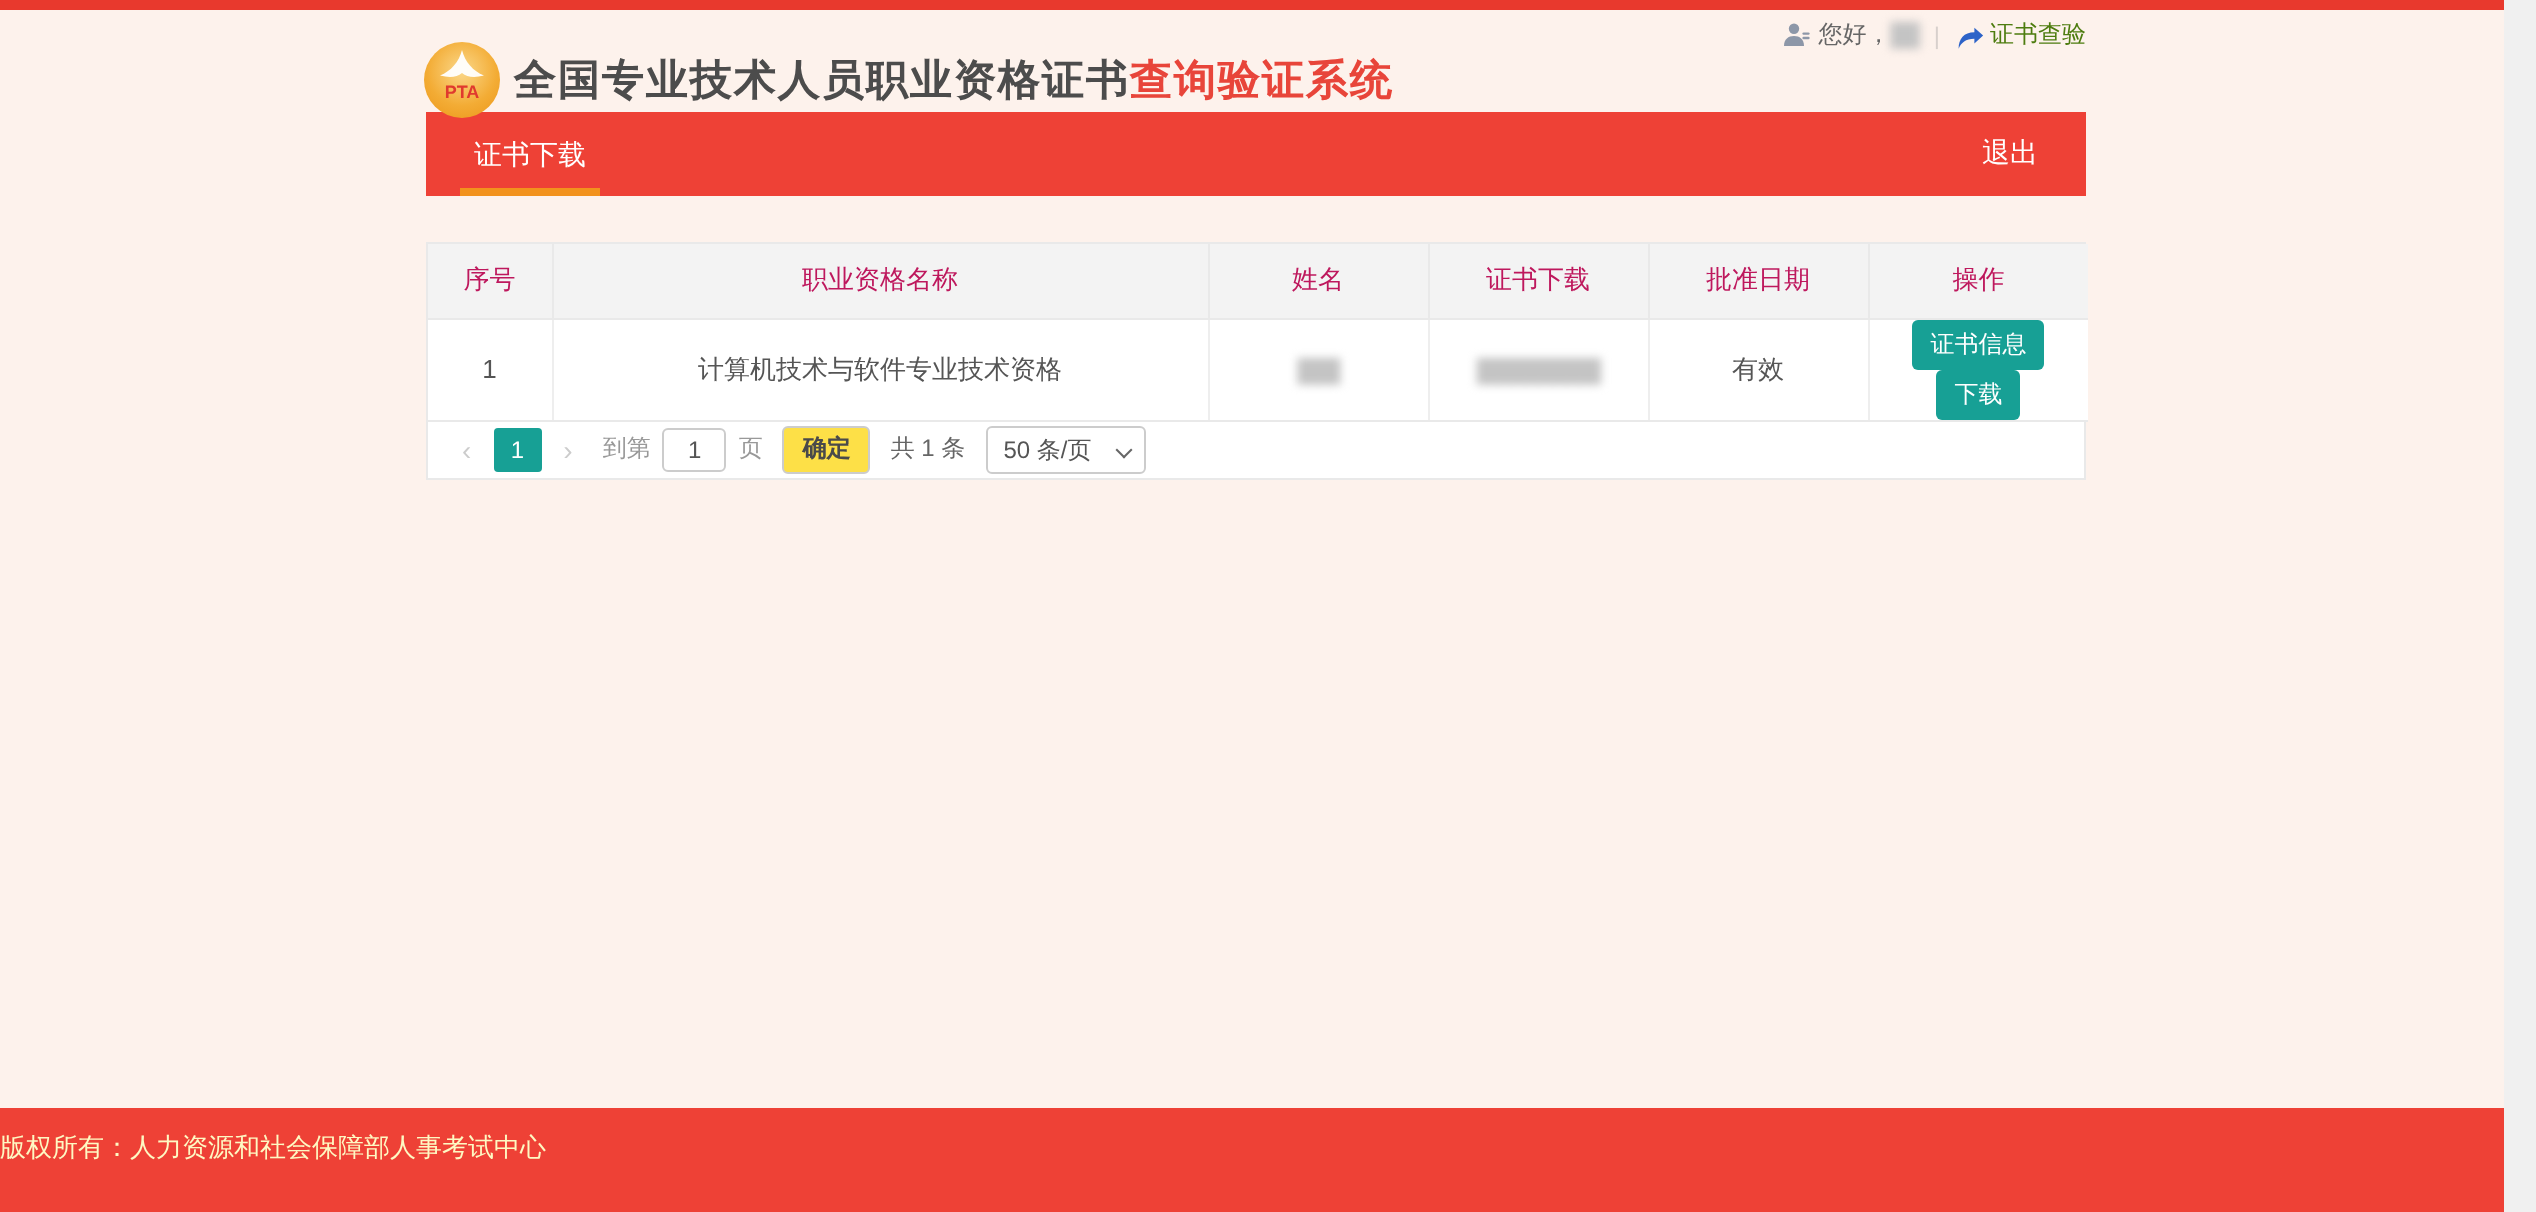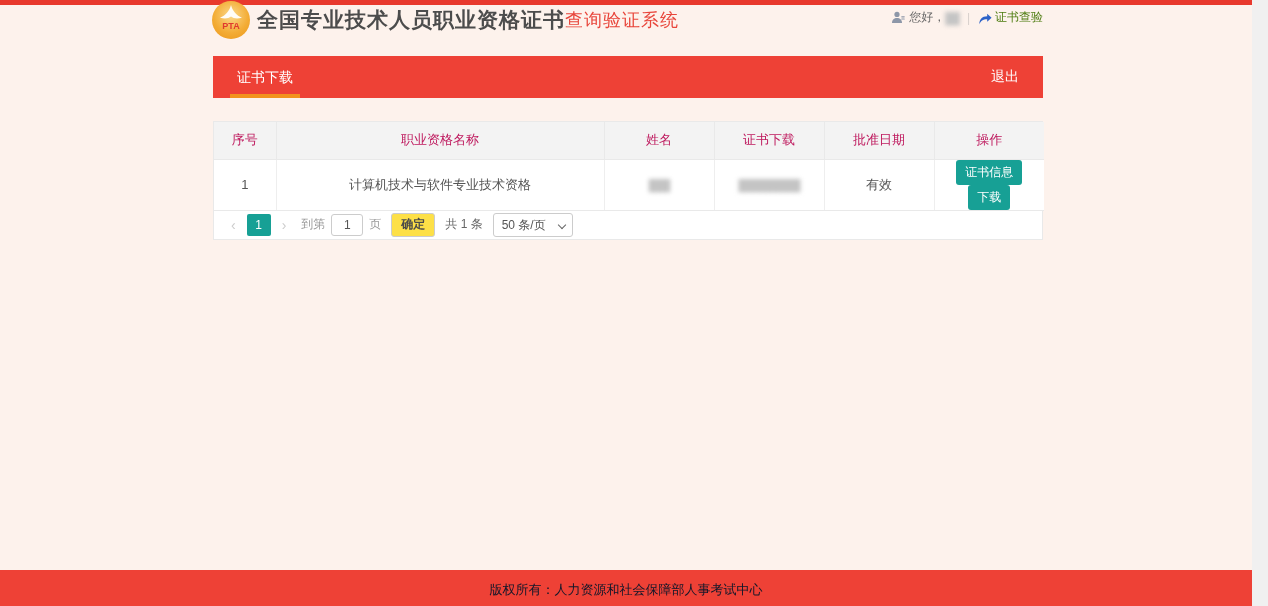--- a/index.html
+++ b/index.html
@@ -12,24 +12,24 @@
     color:#555;
   }
   .topbar { position:absolute; top:0; left:0; width:1252px; height:5px; background:#e8392d; }
   .scrollbar { position:absolute; top:0; right:0; width:16px; height:606px; background:#f0f0f0; }
   .scroll-thumb { width:16px; height:100%; background:#f0f0f0; }
 
   .container { width:830px; margin-left:213px; position:relative; }
 
   
   .header { position:relative; height:56px; padding-top:5px; }
-  .brand { position:absolute; left:-2px; top:0; display:flex; align-items:center; }
+  .brand { position:absolute; left:-2px; top:20px; display:flex; align-items:center; }
   .logo { width:40px; height:40px; margin-right:6px; }
   .title-main { font-size:21px; font-weight:bold; color:#4c4c4c; letter-spacing:1px; }
-  .title-accent { font-size:18px; font-weight:normal; color:#e8453a; letter-spacing:1px; }
+  .title-accent { font-size:21px; font-weight:bold; color:#e8453a; letter-spacing:1px; }
   .userbar { position:absolute; top:9px; right:0; display:flex; align-items:center; font-size:12px; color:#666; }
   .userbar .icon { display:inline-flex; margin-right:4px; }
   .userbar .divider { color:#d8d0cc; margin:0 8px; }
   .verify-link { color:#4d7c0f; text-decoration:none; display:inline-flex; align-items:flex-end; cursor:pointer; }
   .verify-link .icon { margin-right:3px; }
 
   .masked { color:#c4c4c4; filter:blur(2px); font-size:11px; letter-spacing:-1px; user-select:none; }
 
   
   .navbar { height:42px; background:#ee4136; display:flex; align-items:center; justify-content:space-between; }
@@ -65,22 +65,22 @@
   .pg-unit { color:#999; margin:0 10px 0 6px; }
   .pg-confirm { height:24px; padding:0 9px; background:#fde047; border:1px solid #ccc; border-radius:3px;
                 font-size:12px; font-weight:bold; color:#4a4a4a; cursor:pointer; font-family:inherit; }
   .pg-total { margin:0 10px; color:#666; }
   .pg-select { position:relative; height:24px; line-height:22px; padding:0 26px 0 8px; background:#fff;
                border:1px solid #ccc; border-radius:3px; color:#555; cursor:pointer; }
   .chev-down { position:absolute; right:7px; top:8px; width:6px; height:6px;
                border-right:1.5px solid #666; border-bottom:1.5px solid #666; transform:rotate(45deg); }
 
   
-  .footer { position:absolute; left:0; bottom:0; width:1252px; height:36px; background:#ee4136;
-            color:#0f172a; font-size:13px; text-align:center; line-height:40px; }
+  .footer { position:absolute; left:0; bottom:0; width:1252px; height:52px; background:#ee4136;
+            color:#fef9c3; font-size:13px; text-align:left; line-height:40px; }
 </style>
 </head>
 <body>
 
 <div class="topbar"></div>
 
 <div class="container">
 
   <div class="header">
     <div class="brand">

